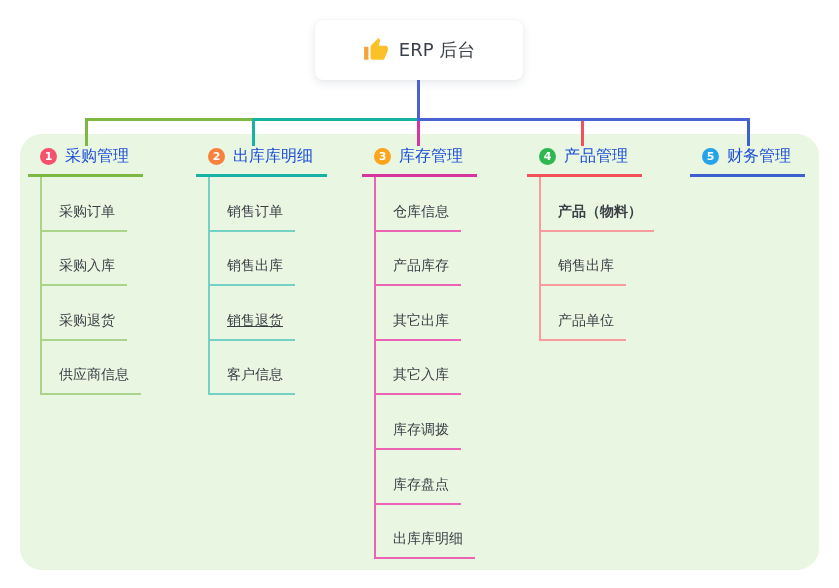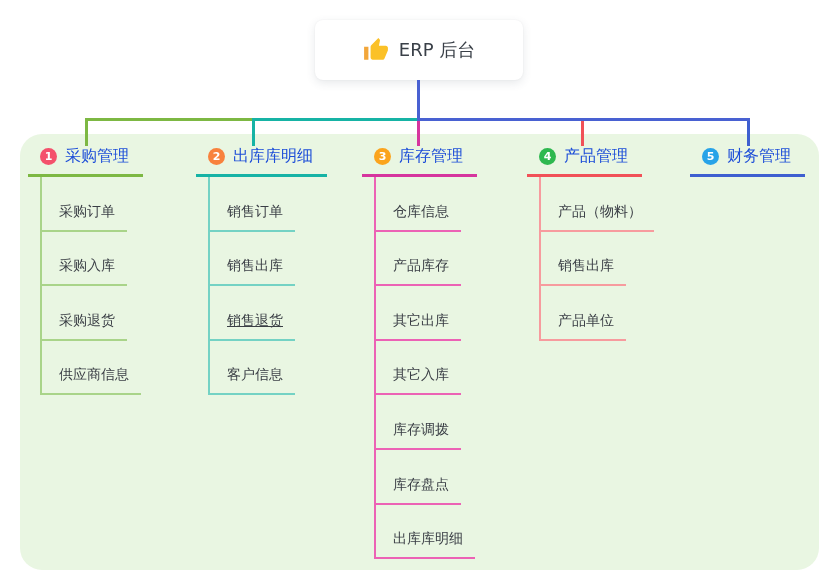--- a/index.html
+++ b/index.html
@@ -126,21 +126,21 @@
     </div>
   </div>
 
   <div class="branch" style="left:527px">
     <div class="branch-label" style="border-bottom-color: rgb(241, 81, 88);">
       <span class="badge" style="background-color: rgb(46, 184, 79);">4</span>
       <span class="branch-title">产品管理</span>
     </div>
     <div class="children" style="border-left-color: rgb(247, 155, 158);">
       <div class="child">
-          <span class="child-label" style="border-bottom-color: rgb(247, 155, 158);">产品（物料）</span>
+          <span class="child-label" style="border-bottom-color: rgb(247, 155, 158); font-weight: bold;">产品（物料）</span>
         </div>
       <div class="child">
           <span class="child-label" style="border-bottom-color: rgb(247, 155, 158);">销售出库</span>
         </div>
       <div class="child">
           <span class="child-label" style="border-bottom-color: rgb(247, 155, 158);">产品单位</span>
         </div>
     </div>
   </div>
 

